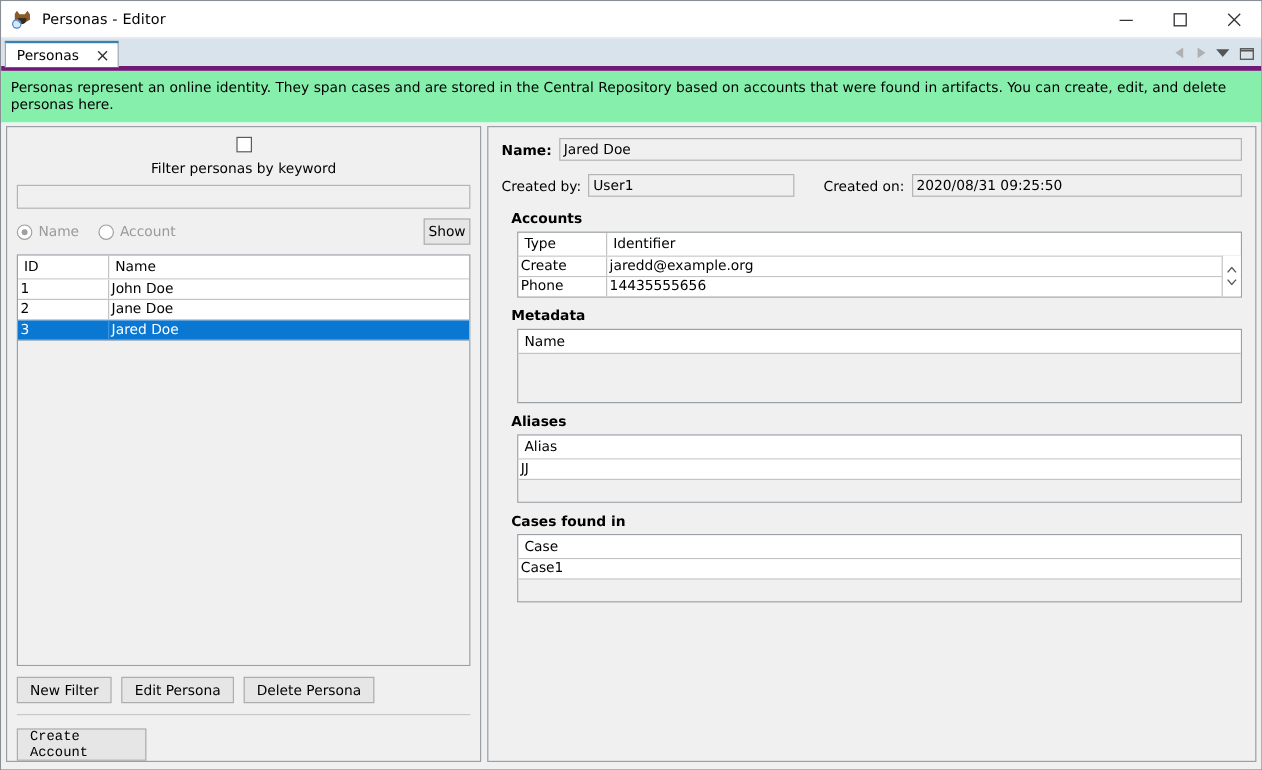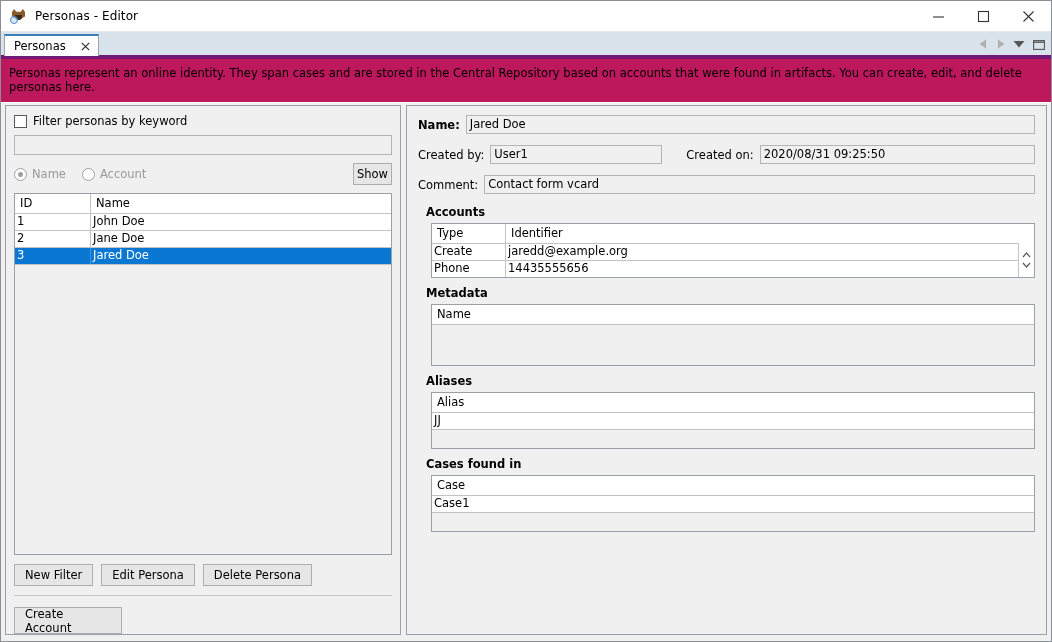--- a/index.html
+++ b/index.html
@@ -85,21 +85,21 @@
     display:flex; align-items:center; justify-content:center;
     color: #333;
   }
   .tab-tools {
     margin-left: auto; display: flex; align-items: center;
     height: 22px; padding-right: 6px; gap: 8px;
   }
   .tab-tools span { display:flex; align-items:center; justify-content:center; }
   
   .desc-bar {
-    background: #be185d;
+    background: #86efac;
     padding: 7px 12px 8px 8px;
     font-size: 11.5px;
     color: #000;
     border-bottom: 1px solid #ffffff;
   }
   
   .content {
     flex: 1;
     display: flex;
     padding: 2px 4px 6px 4px;
@@ -115,21 +115,21 @@
   .left-panel {
     width: 396px; min-width: 396px;
     padding: 8px 8px 0 8px;
     display: flex; flex-direction: column;
   }
   .right-panel {
     flex: 1;
     padding: 9px 11px 0 11px;
   }
   
-  .check-row { display: flex; align-items: center; gap: 6px; margin-bottom: 7px; }
+  .check-row { display: flex; align-items: center; gap: 6px; margin-bottom: 7px; flex-direction: column; }
   .checkbox {
     width: 13px; height: 13px; box-sizing: border-box;
     border: 1px solid #5a5a5a; background: #fff;
   }
   .check-label { font-size: 11.5px; color: #000; }
   .filter-input {
     height: 20px; box-sizing: border-box;
     background: #f0f0f0;
     border: 1px solid #b4b4b4;
     margin-bottom: 8px;
@@ -205,21 +205,21 @@
   .row.selected .td { color: #ffffff; border-right-color: #3f93dc; }
   .persona-table { flex: 1; margin-bottom: 0; }
   .col-id { width: 76px; min-width:76px; }
   .col-name { flex: 1; }
   .left-buttons {
     display: flex; gap: 8px;
     padding: 9px 0 9px 0;
   }
   .left-buttons .btn { height: 22px; }
   .hsep { height: 1px; background: #c8c8c8; margin: 0 0 0 0; }
-  .create-row { padding: 11px 0 0 0; }
+  .create-row { padding: 11px 0 0 0; font-family: Liberation Mono, monospace; }
   .create-row .btn { width: 108px; height: 27px; }
   
   .field-row { display: flex; align-items: center; margin-bottom: 11px; }
   .flabel { font-size: 11.5px; color: #000; margin-right: 6px; white-space: nowrap; }
   .flabel.bold { font-weight: bold; }
   .finput {
     height: 19px; box-sizing: border-box;
     border: 1px solid #b4b4b4;
     background: #f0f0f0;
     font-size: 11.5px; color: #000;
@@ -384,24 +384,20 @@
         <span class="finput wide">Jared Doe</span>
       </div>
 
       <div class="field-row">
         <span class="flabel">Created by:</span>
         <span class="finput createdby">User1</span>
         <span class="flabel gap-lbl">Created on:</span>
         <span class="finput createdon">2020/08/31 09:25:50</span>
       </div>
 
-      <div class="field-row">
-        <span class="flabel">Comment:</span>
-        <span class="finput wide">Contact form vcard</span>
-      </div>
 
       <div class="sect">
         <div class="section-title">Accounts</div>
         <div class="tbl-wrap">
           <div class="tbl accounts-tbl">
             <div class="tbl-head">
               <div class="th" style="width:74px">Type</div>
               <div class="th" style="flex:1">Identifier</div>
             </div>
             <div class="tbl-body">

